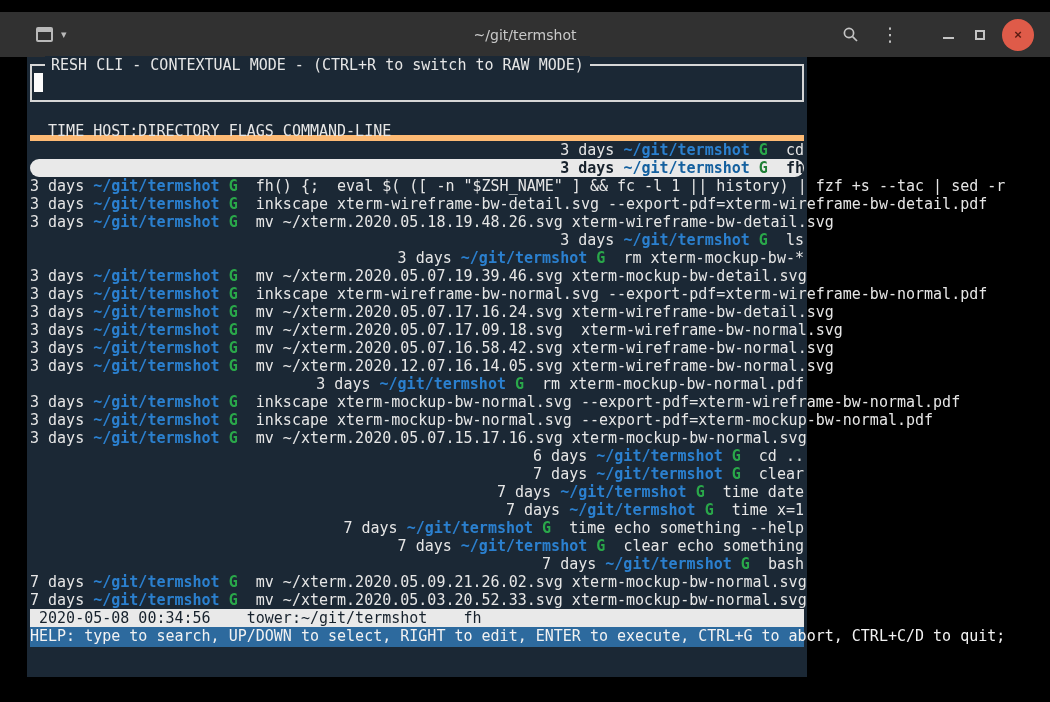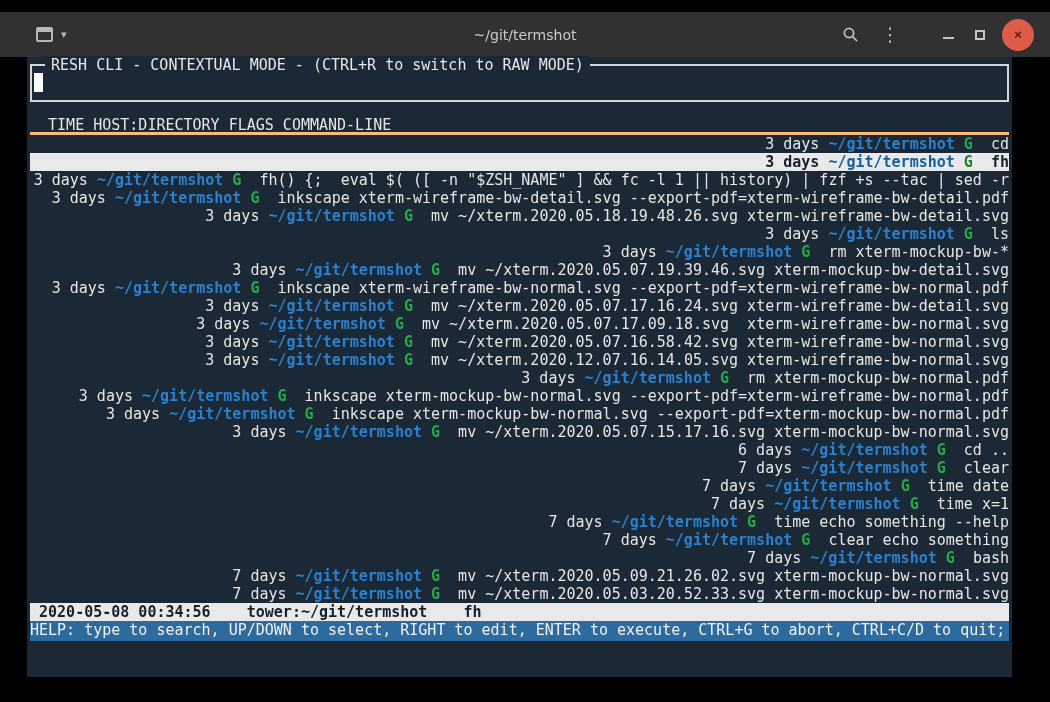--- a/index.html
+++ b/index.html
@@ -27,50 +27,50 @@
   .sp-sm { width:8px; } .sp-md { width:26px; }
   .kebab { font-size:19px; line-height:19px; color:#c4c4c4; }
   .min-bar { display:inline-block; width:11px; height:2px; background:#c4c4c4; margin-top:7px; }
   .restore-sq { display:inline-block; width:10px; height:10px; border:2px solid #c4c4c4; }
   .close-btn { width:22px; height:22px; border-radius:50%; background:var(--close-button,#df5b49);
                margin:0 16px 0 6px; }
   .close-x { color:#5a1b12; font-size:13px; font-weight:bold; line-height:13px; }
 
   
   .terminal {
-    position:absolute; left:27px; top:57px; width:985px; height:620px;
+    position:absolute; left:27px; top:57px; width:780px; height:620px;
     background:var(--terminal-bg,#1b2835);
     padding:2px 3px 0 3px;
     font-size:15px; color:var(--text,#e6e6e6);
   }
   .search-frame {
     position:relative; height:38px; margin-top:5px;
     border:2px solid var(--frame-border,#d6d6d6);
   }
   .frame-title {
     position:absolute; top:-10px; left:13px; padding:0 6px;
     background:var(--terminal-bg,#1b2835); color:var(--text,#e6e6e6);
     font-size:15px; line-height:19px; white-space:pre;
   }
   .cursor { position:absolute; left:2px; top:7px; width:9px; height:19px; background:#fcfcfc; }
 
   .header-row {
-    margin-top:14px; height:19px; line-height:18px; white-space:pre;
-    border-bottom:3px solid #fdba74; color:var(--text,#e6e6e6);
+    margin-top:20px; height:19px; line-height:18px; white-space:pre;
+    border-bottom:6px solid #fdba74; color:var(--text,#e6e6e6);
   }
   .row { height:18px; line-height:18px; white-space:pre; color:var(--text,#e6e6e6);text-align:right; }
   .c-dir  { color:var(--directory-blue,#2b80cf); font-weight:bold; }
   .c-flag { color:var(--flag-green,#2aa84a); font-weight:bold; }
-  .row.selected { background:var(--selection-bg,#e9e9e9); }
+  .row.selected { background:var(--selection-bg,#e9e9e9);border-radius:9px; }
   .row.selected .c-time, .row.selected .c-cmd { color:var(--selection-text,#16212c); font-weight:bold; }
   .row.selected .c-dir  { color:var(--selection-dir,#14609f); }
   .row.selected .c-flag { color:var(--selection-flag,#1e7e34); }
 
   .status-row {
-    height:18px; line-height:18px; white-space:pre; font-weight:bold;
+    height:18px; line-height:18px; white-space:pre; font-weight:normal;
     background:var(--selection-bg,#e9e9e9); color:var(--selection-text,#16212c);
   }
   .help-row {
     height:20px; line-height:19px; white-space:pre;
     background:var(--help-bg,#2d6a9e); color:var(--help-text,#f2f2f2);
   }
 </style>
 </head>
 <body>
 

